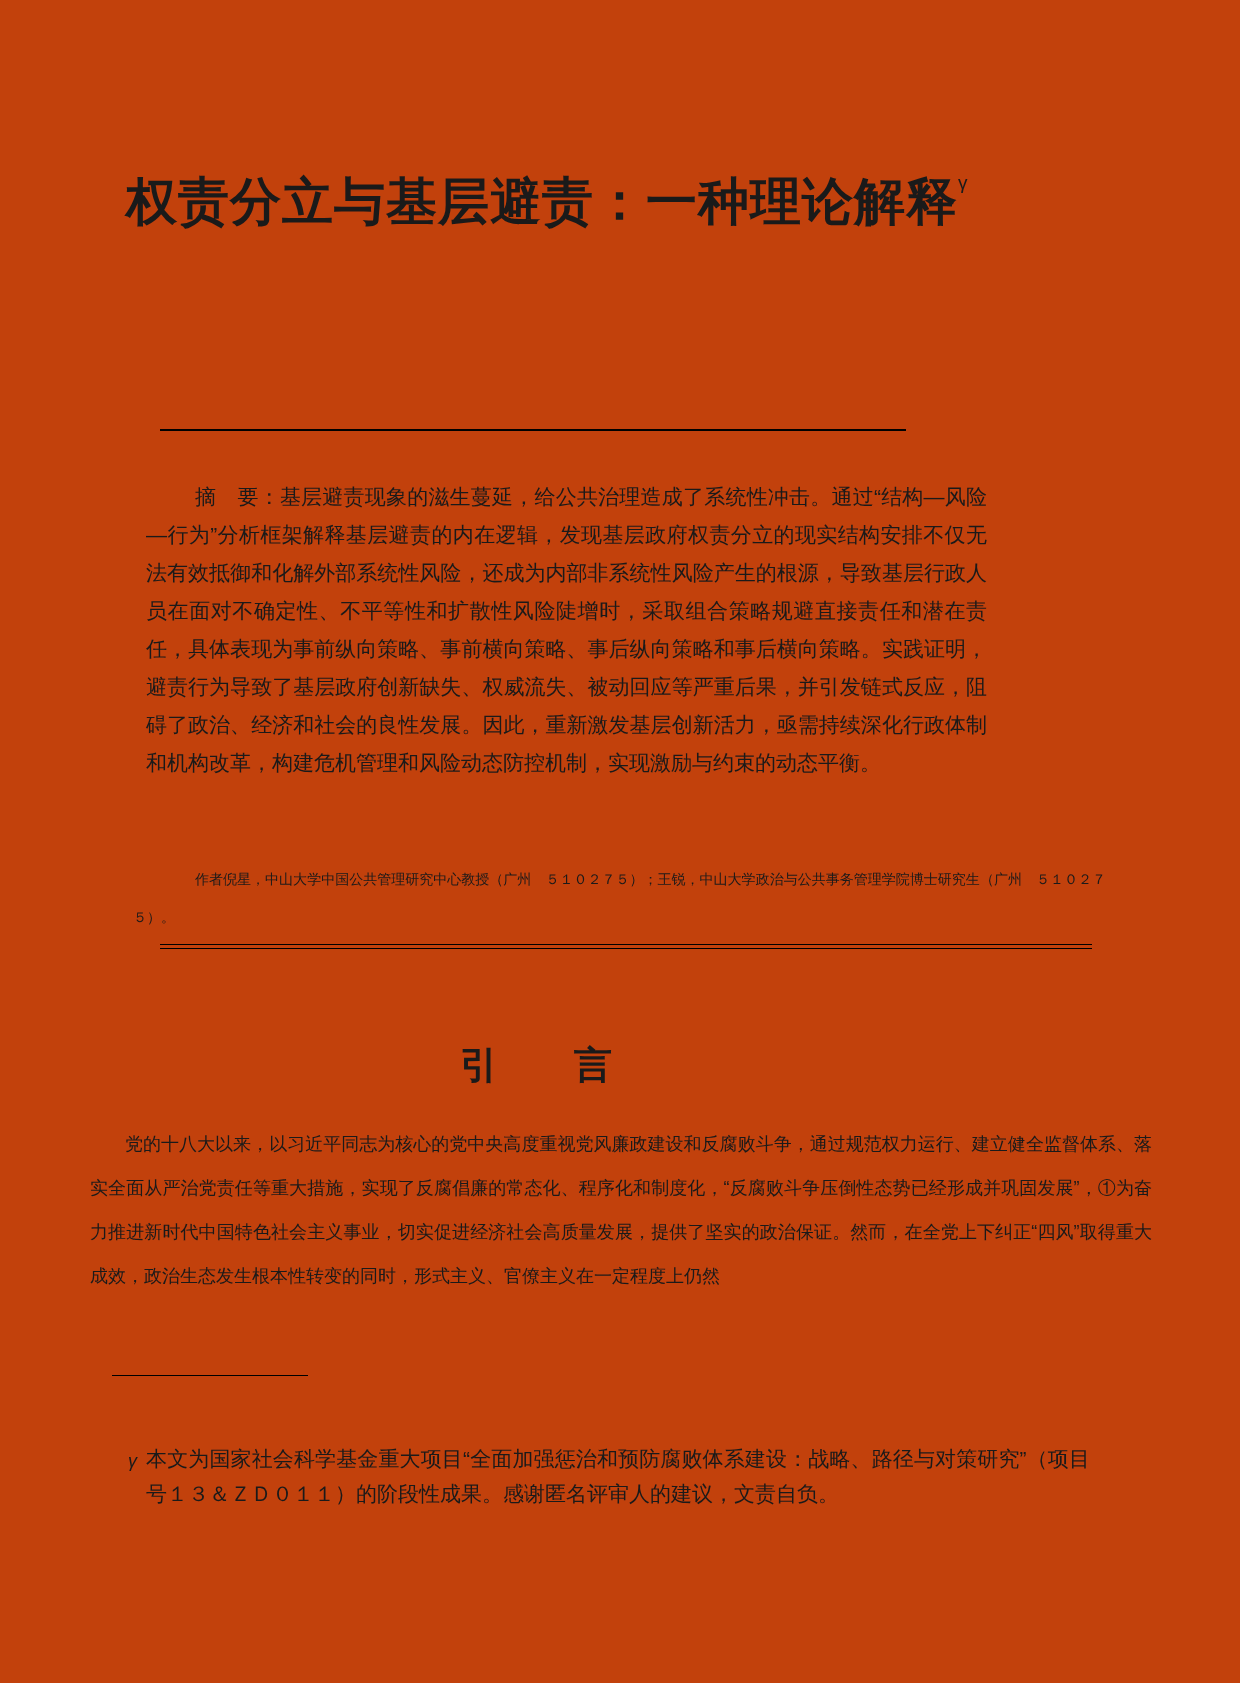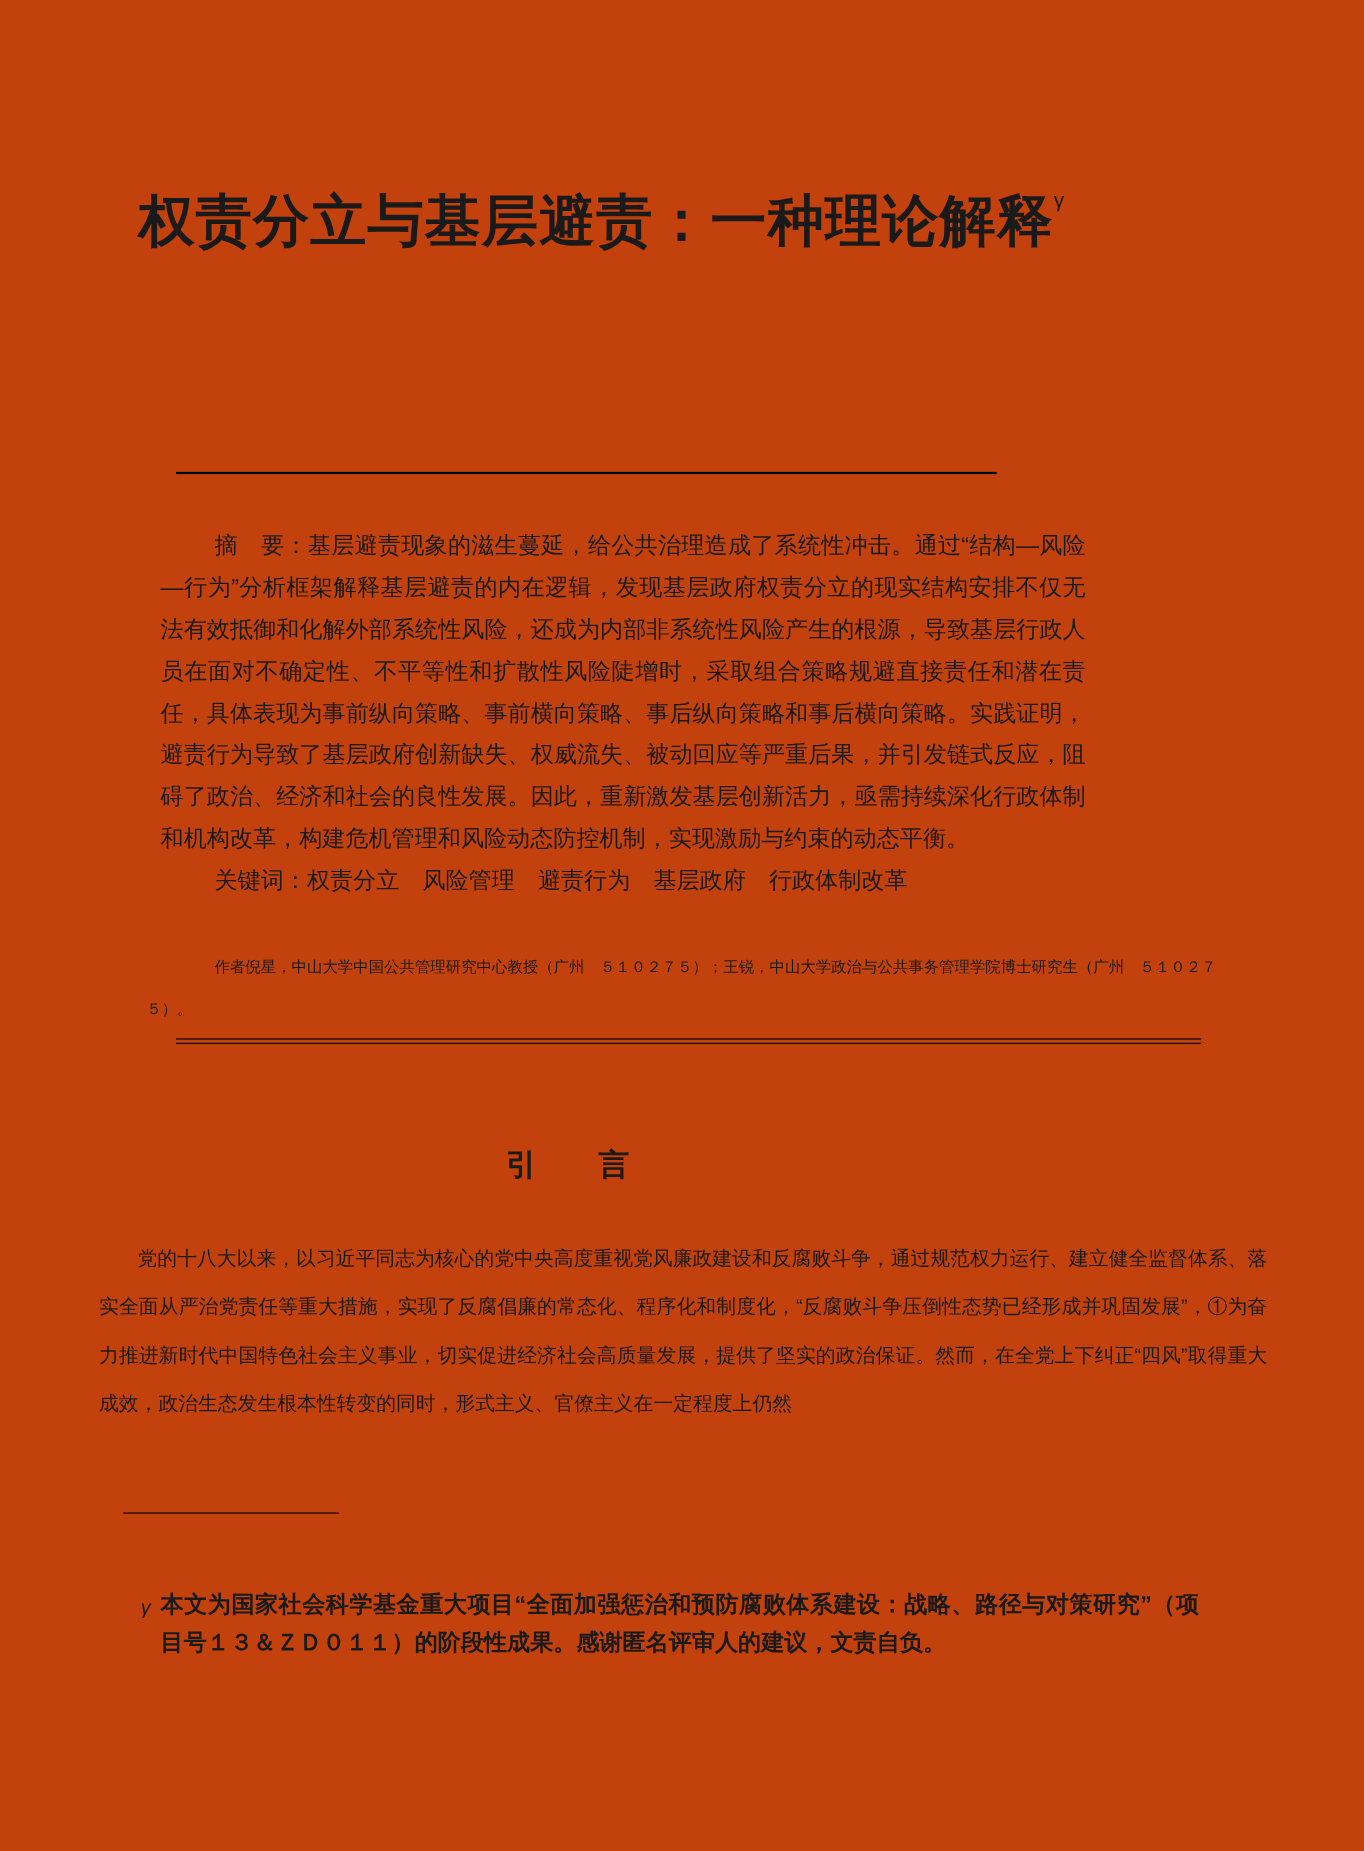--- a/index.html
+++ b/index.html
@@ -76,21 +76,21 @@
     left: 160px;
     width: 932px;
     height: 5px;
     border-top: 1px solid #000000;
     border-bottom: 1px solid #000000;
   }
   .section-heading {
     position: absolute;
     top: 1040px;
     left: 460px;
-    font-size: 28px;
+    font-size: 38px;
     font-weight: 600;
     white-space: nowrap;
   }
   .body-paragraph {
     position: absolute;
     top: 1122px;
     left: 90px;
     width: 1062px;
     font-size: 18px;
     line-height: 44px;
@@ -115,36 +115,34 @@
   .fn-marker {
     position: absolute;
     left: 0;
     top: 3px;
     font-size: 18px;
     font-style: italic;
   }
   .fn-text {
     margin-left: 18px;
     text-indent: 0;
-    font-weight: bold;
   }
 </style>
 </head>
 <body>
 
 <div class="page">
 
   <h1 class="title"><span>权责分立与基层避责：一种理论解释</span><sup class="title-note">γ</sup></h1>
 
 
   <div class="rule rule-authors"></div>
 
   <div class="abstract">
     <p><span>摘　要：</span><span>基层避责现象的滋生蔓延，给公共治理造成了系统性冲击。通过“结构—风险—行为”分析框架解释基层避责的内在逻辑，发现基层政府权责分立的现实结构安排不仅无法有效抵御和化解外部系统性风险，还成为内部非系统性风险产生的根源，导致基层行政人员在面对不确定性、不平等性和扩散性风险陡增时，采取组合策略规避直接责任和潜在责任，具体表现为事前纵向策略、事前横向策略、事后纵向策略和事后横向策略。实践证明，避责行为导致了基层政府创新缺失、权威流失、被动回应等严重后果，并引发链式反应，阻碍了政治、经济和社会的良性发展。因此，重新激发基层创新活力，亟需持续深化行政体制和机构改革，构建危机管理和风险动态防控机制，实现激励与约束的动态平衡。</span></p>
-    <p><span>关键词：</span><span>权责分立　风险管理　避责行为　基层政府　行政体制改革</span></p>
   </div>
 
   <p class="bio">作者倪星，中山大学中国公共管理研究中心教授（广州　５１０２７５）；王锐，中山大学政治与公共事务管理学院博士研究生（广州　５１０２７５）。</p>
 
   <div class="rule-double"></div>
 
   <h2 class="section-heading">引　　言</h2>
 
   <p class="body-paragraph">党的十八大以来，以习近平同志为核心的党中央高度重视党风廉政建设和反腐败斗争，通过规范权力运行、建立健全监督体系、落实全面从严治党责任等重大措施，实现了反腐倡廉的常态化、程序化和制度化，“反腐败斗争压倒性态势已经形成并巩固发展”，①为奋力推进新时代中国特色社会主义事业，切实促进经济社会高质量发展，提供了坚实的政治保证。然而，在全党上下纠正“四风”取得重大成效，政治生态发生根本性转变的同时，形式主义、官僚主义在一定程度上仍然</p>
 

